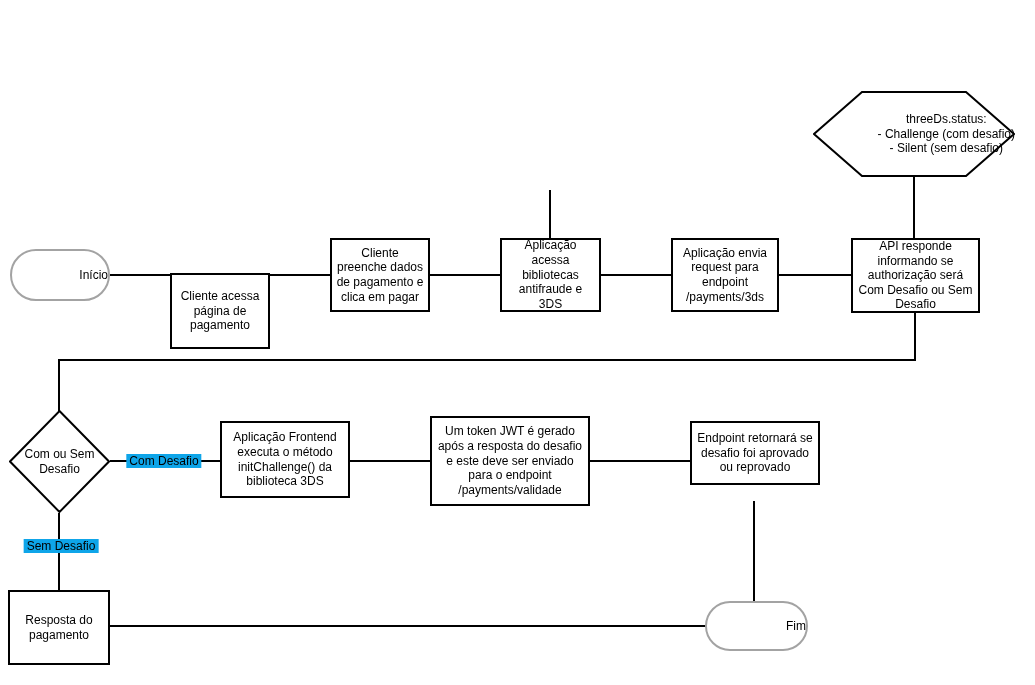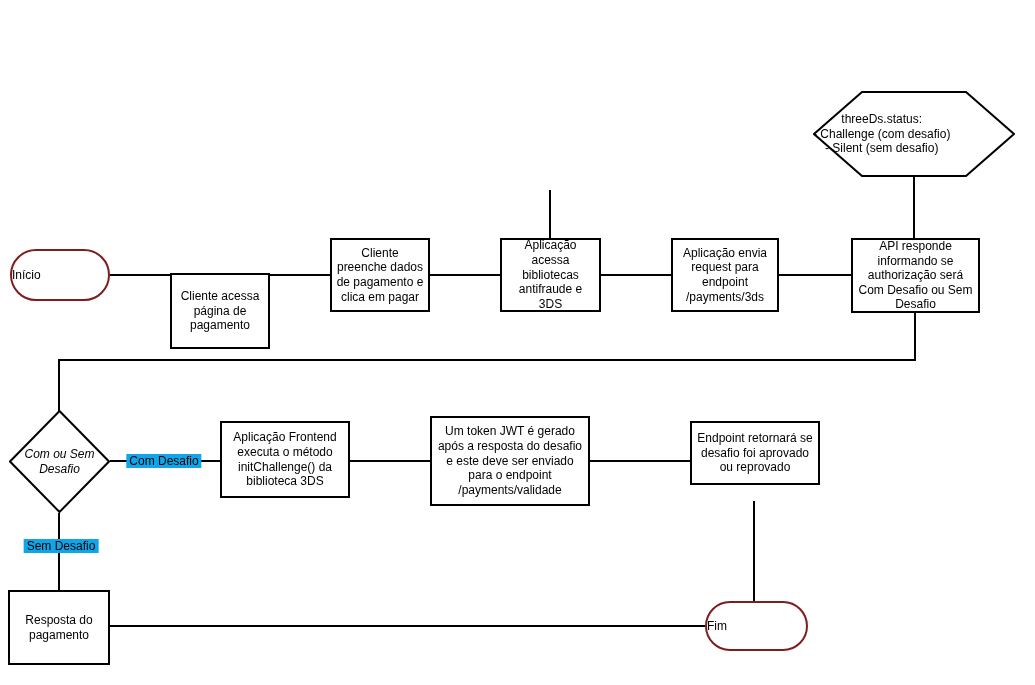--- a/index.html
+++ b/index.html
@@ -4,31 +4,31 @@
 <style>
   html,body{margin:0;padding:0;background:#fff;}
   .canvas{
     position:relative;width:1035px;height:685px;background:#ffffff;
     font-family:"Liberation Sans",sans-serif;font-size:12px;color:#000;
     overflow:hidden;
   }
   .edges{position:absolute;left:0;top:0;width:1035px;height:685px;z-index:1;}
   .edges polyline{fill:none;stroke:#000000;stroke-width:2;}
   .node{
-    position:absolute;display:flex;align-items:center;justify-content:flex-start;
+    position:absolute;display:flex;align-items:center;justify-content:flex-end;
     text-align:center;line-height:1.22;box-sizing:border-box;z-index:2;
   }
   .rect{border:2px solid #000;background:#fff;padding:2px 4px;}
-  .stadium{border:2px solid #7f1d1d;background:#fff;border-radius:27px;}
+  .stadium{border:2px solid #a3a3a3;background:#fff;border-radius:27px;}
   .shape{background:transparent;}
   .shape svg{position:absolute;left:0;top:0;width:100%;height:100%;}
   .shape polygon{fill:#ffffff;stroke:#000000;stroke-width:2;}
   .shape .lbl{position:relative;z-index:1;}
   .pre{white-space:pre-line;}
-  .diamond-pad{padding:0 14px;font-style:italic;}
+  .diamond-pad{padding:0 14px;}
   .edge-label{
     position:absolute;transform:translate(-50%,-50%);background:#0ea5e9;
     padding:0 3px;z-index:3;white-space:nowrap;
   }
 </style>
 </head>
 <body>
 
 <div class="canvas">
 

